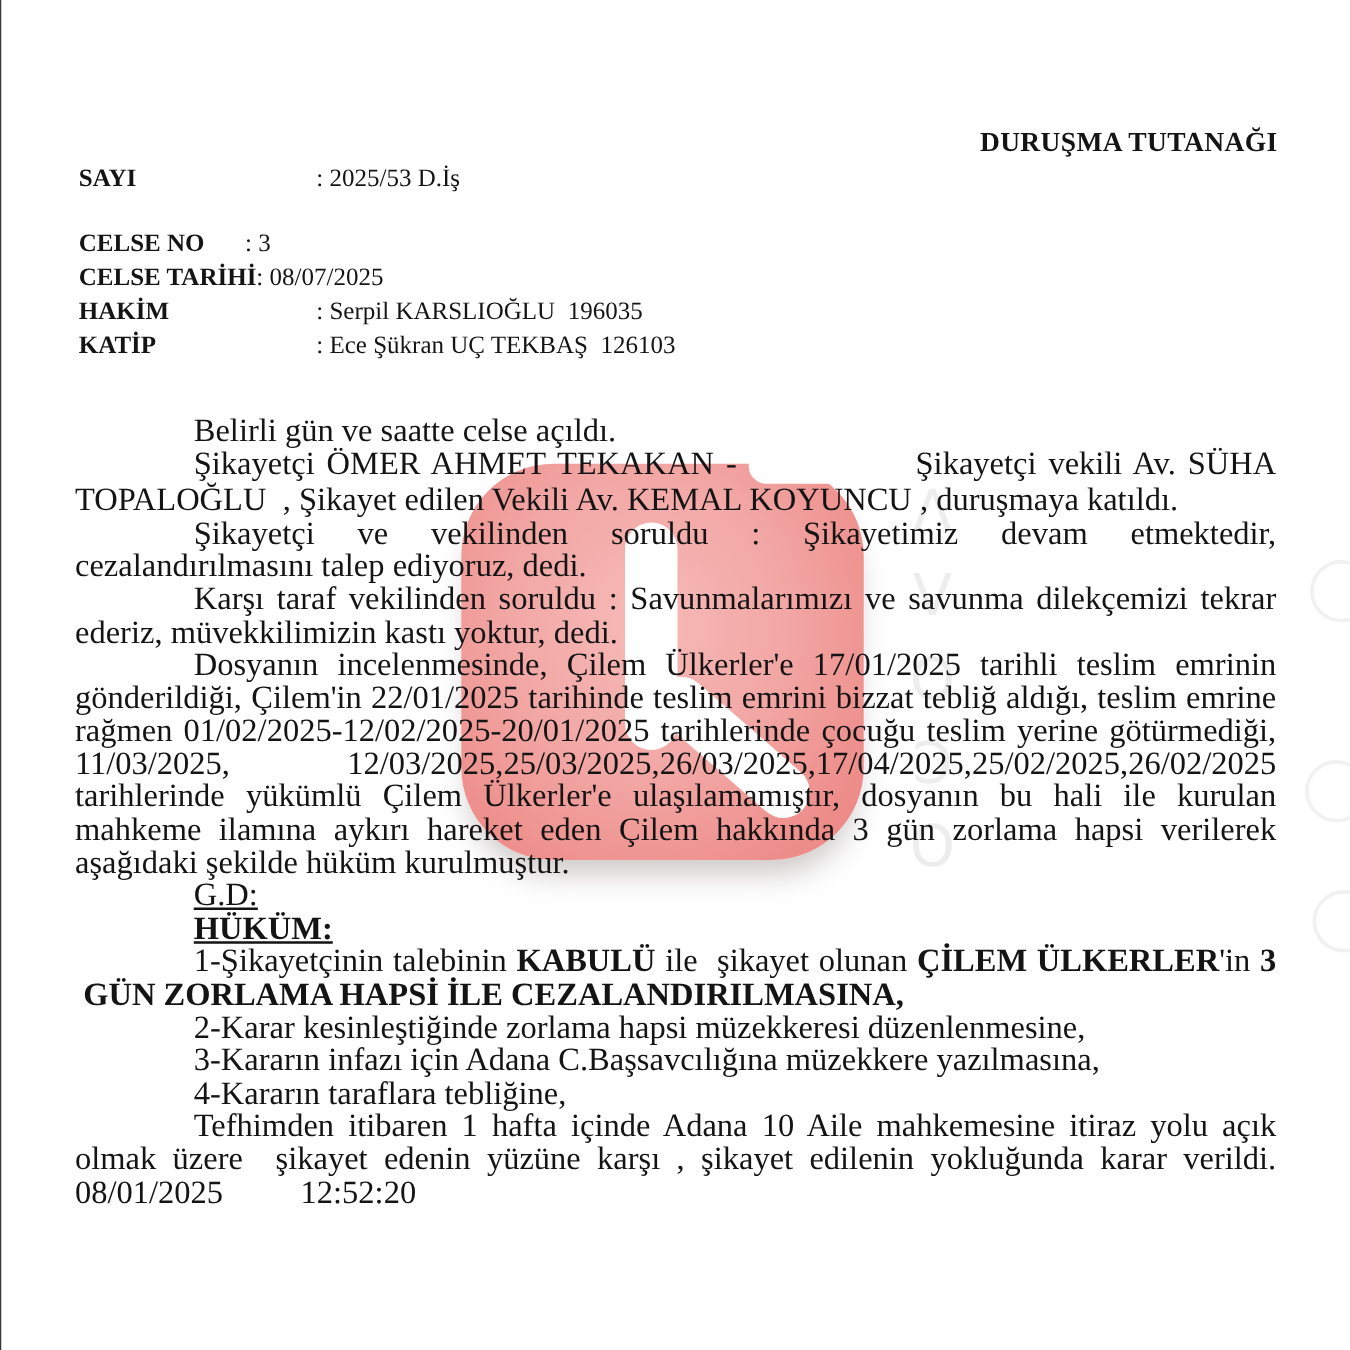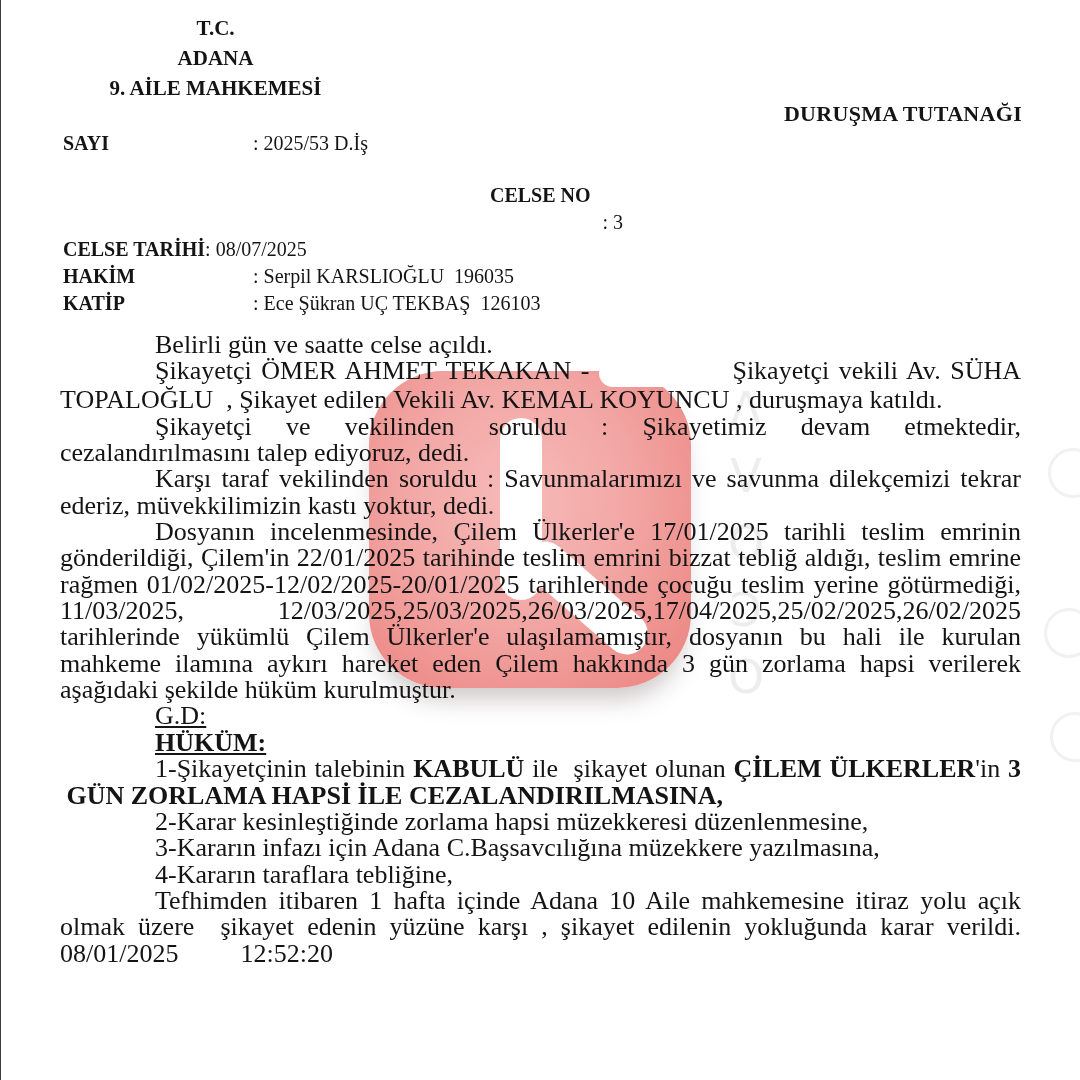--- a/index.html
+++ b/index.html
@@ -25,21 +25,21 @@
     z-index:2;
     margin-left:16px;
   }
 
   
   .meta{position:absolute;left:63px;top:130px;width:560px;font-size:20px;z-index:2;}
   .meta-row{display:flex;line-height:27px;align-items:flex-end;}
   .meta-label{font-weight:bold;flex:0 0 auto;}
   .lbl-w190{min-width:190px;}
   .lbl-w133{min-width:133px;}
-  .mt25{margin-top:25px;flex-direction:column;}
+  .mt25{margin-top:25px;}
   .mt28{}
 
   
   .body-text{
     position:absolute;left:60px;top:332px;width:961px;
     font-size:26px;line-height:26.35px;
     text-align:justify;z-index:2;
   }
   .para{margin:0;text-indent:95px;}
   .b{font-weight:bold;}
@@ -99,25 +99,20 @@
       <span>V</span>
       <span>O</span>
       <span>Ɔ</span>
       <span>O</span>
     </div>
     <div class="wm-arc wm-arc1"></div>
     <div class="wm-arc wm-arc2"></div>
     <div class="wm-arc wm-arc3"></div>
   </div>
 
-  <div class="header-block">
-    <div>T.C.</div>
-    <div>ADANA</div>
-    <div>9. AİLE MAHKEMESİ</div>
-  </div>
 
   <div class="doc-title">DURUŞMA TUTANAĞI</div>
 
   <div class="meta">
     <div class="meta-row">
       <span class="meta-label lbl-w190">SAYI</span>
       <span>: 2025/53 D.İş</span>
     </div>
     <div class="meta-row mt25">
       <span class="meta-label lbl-w133">CELSE NO</span>

